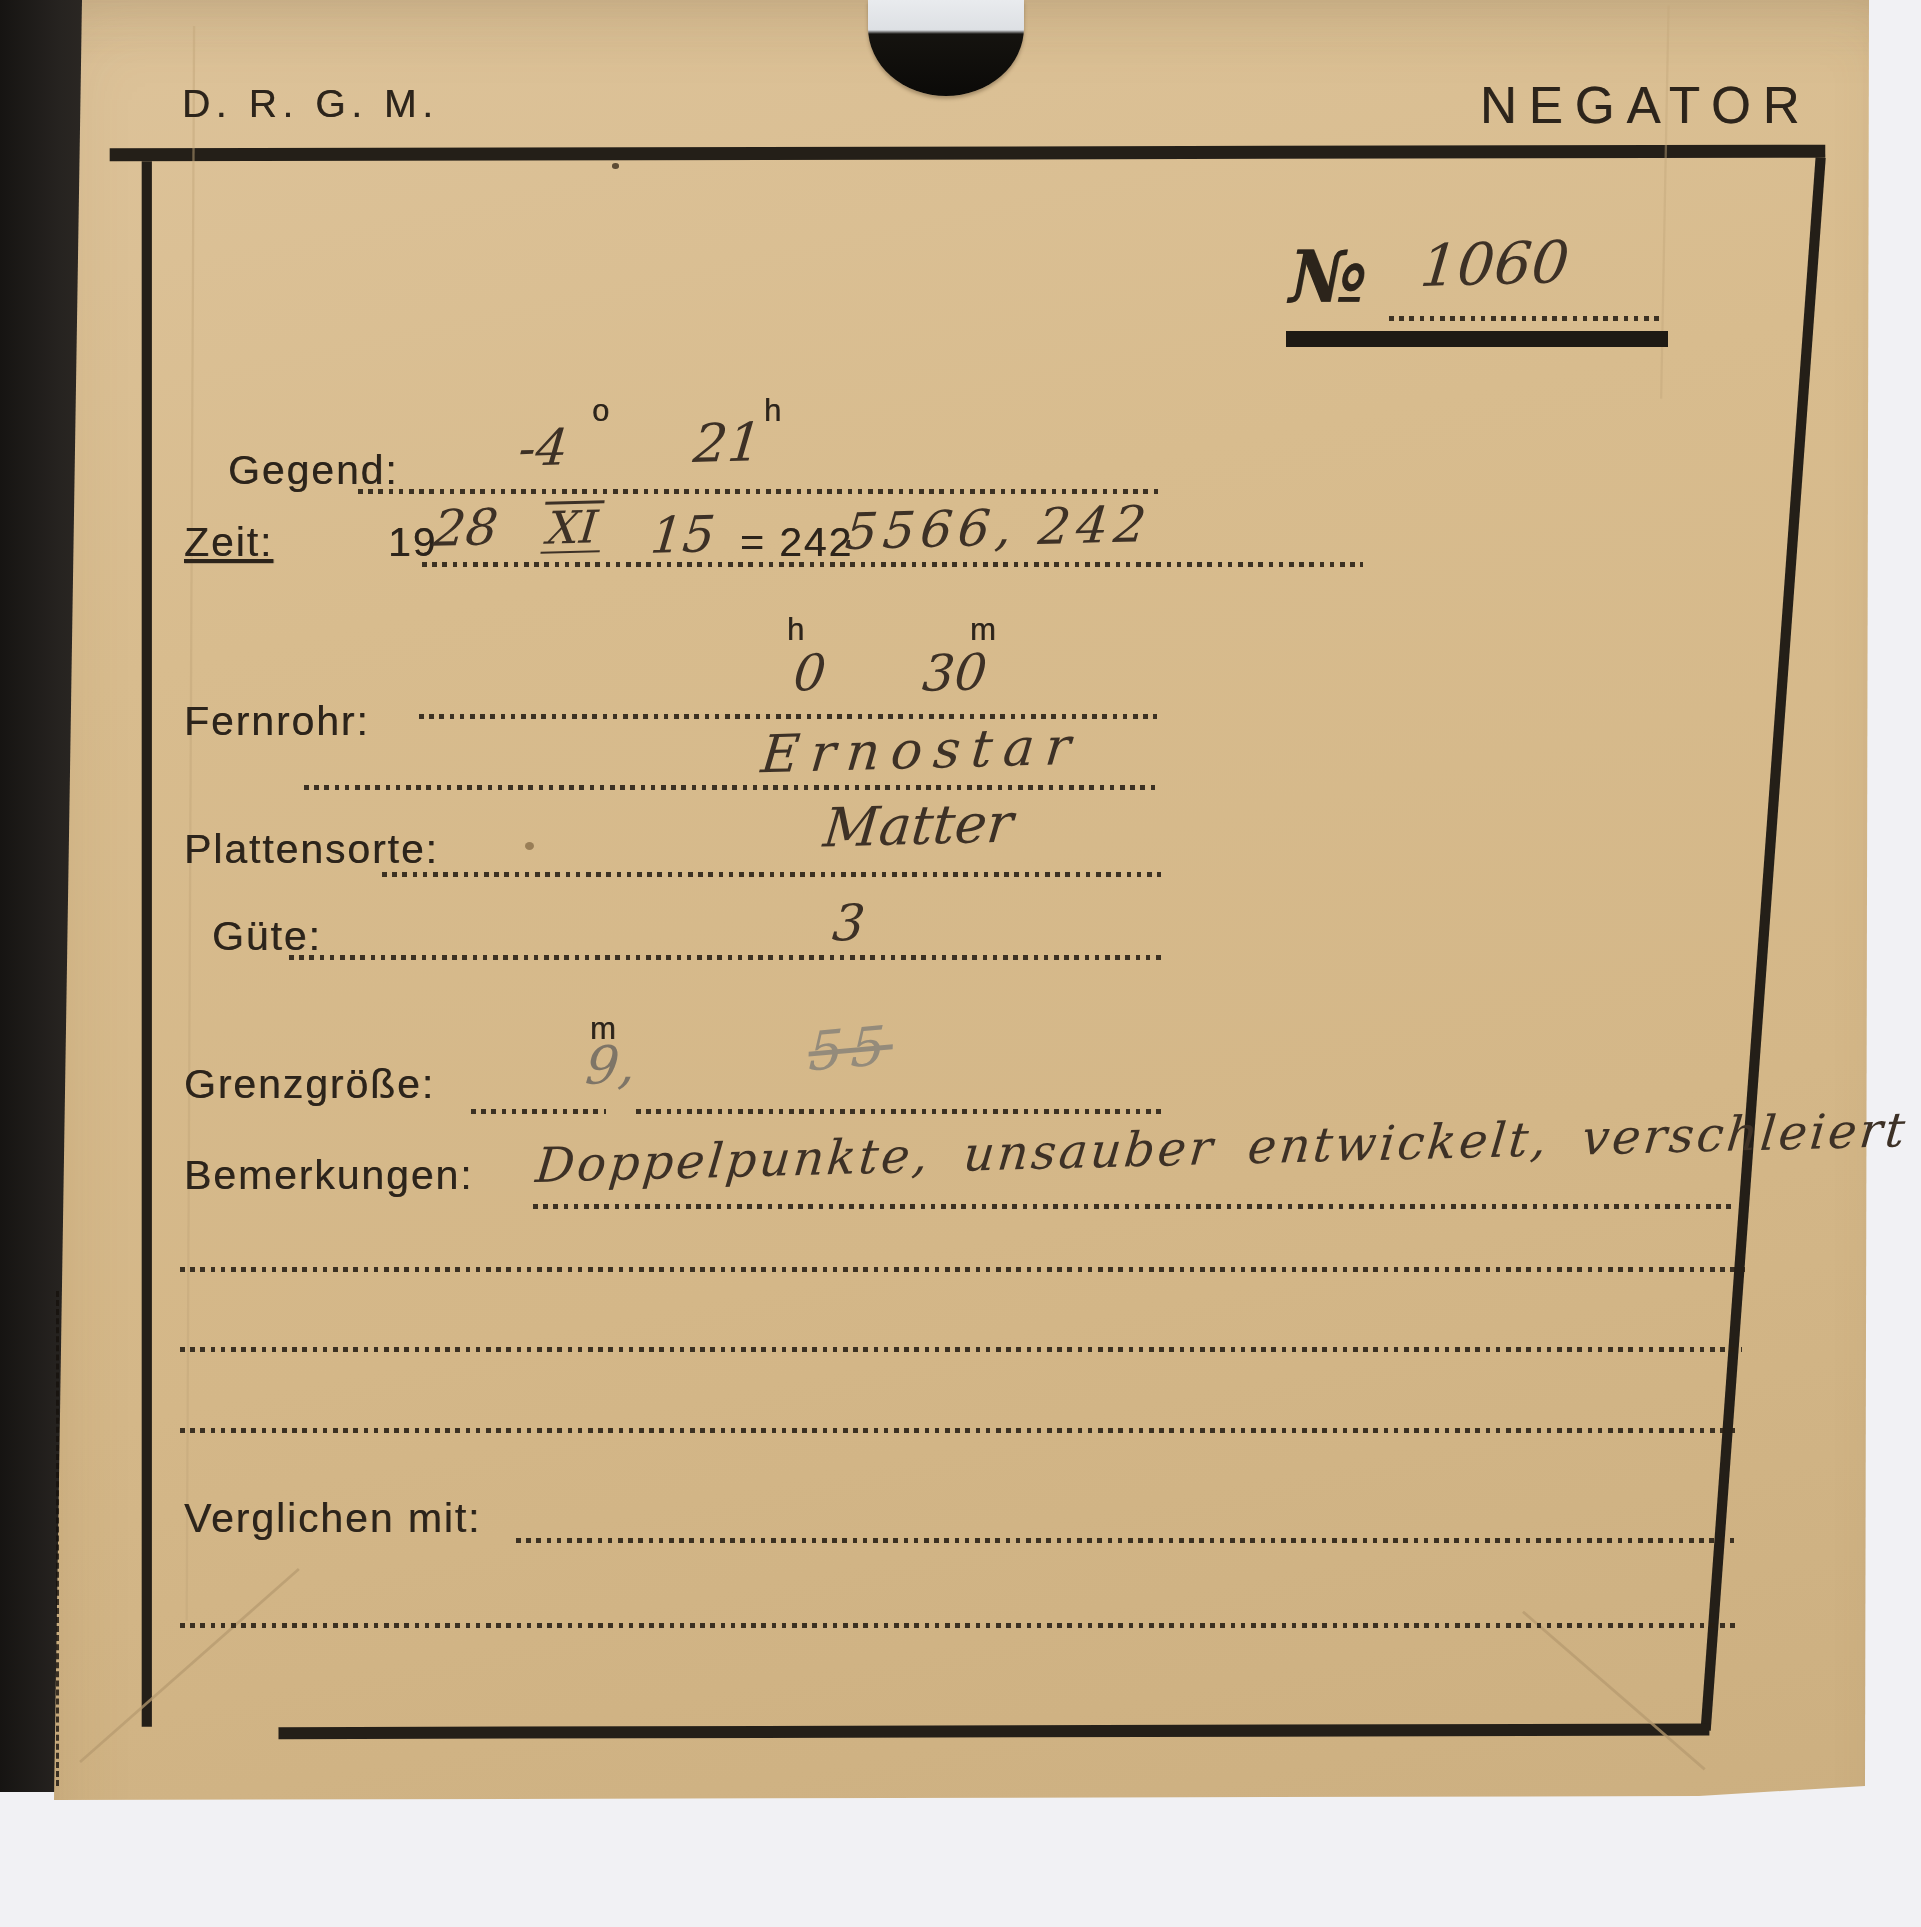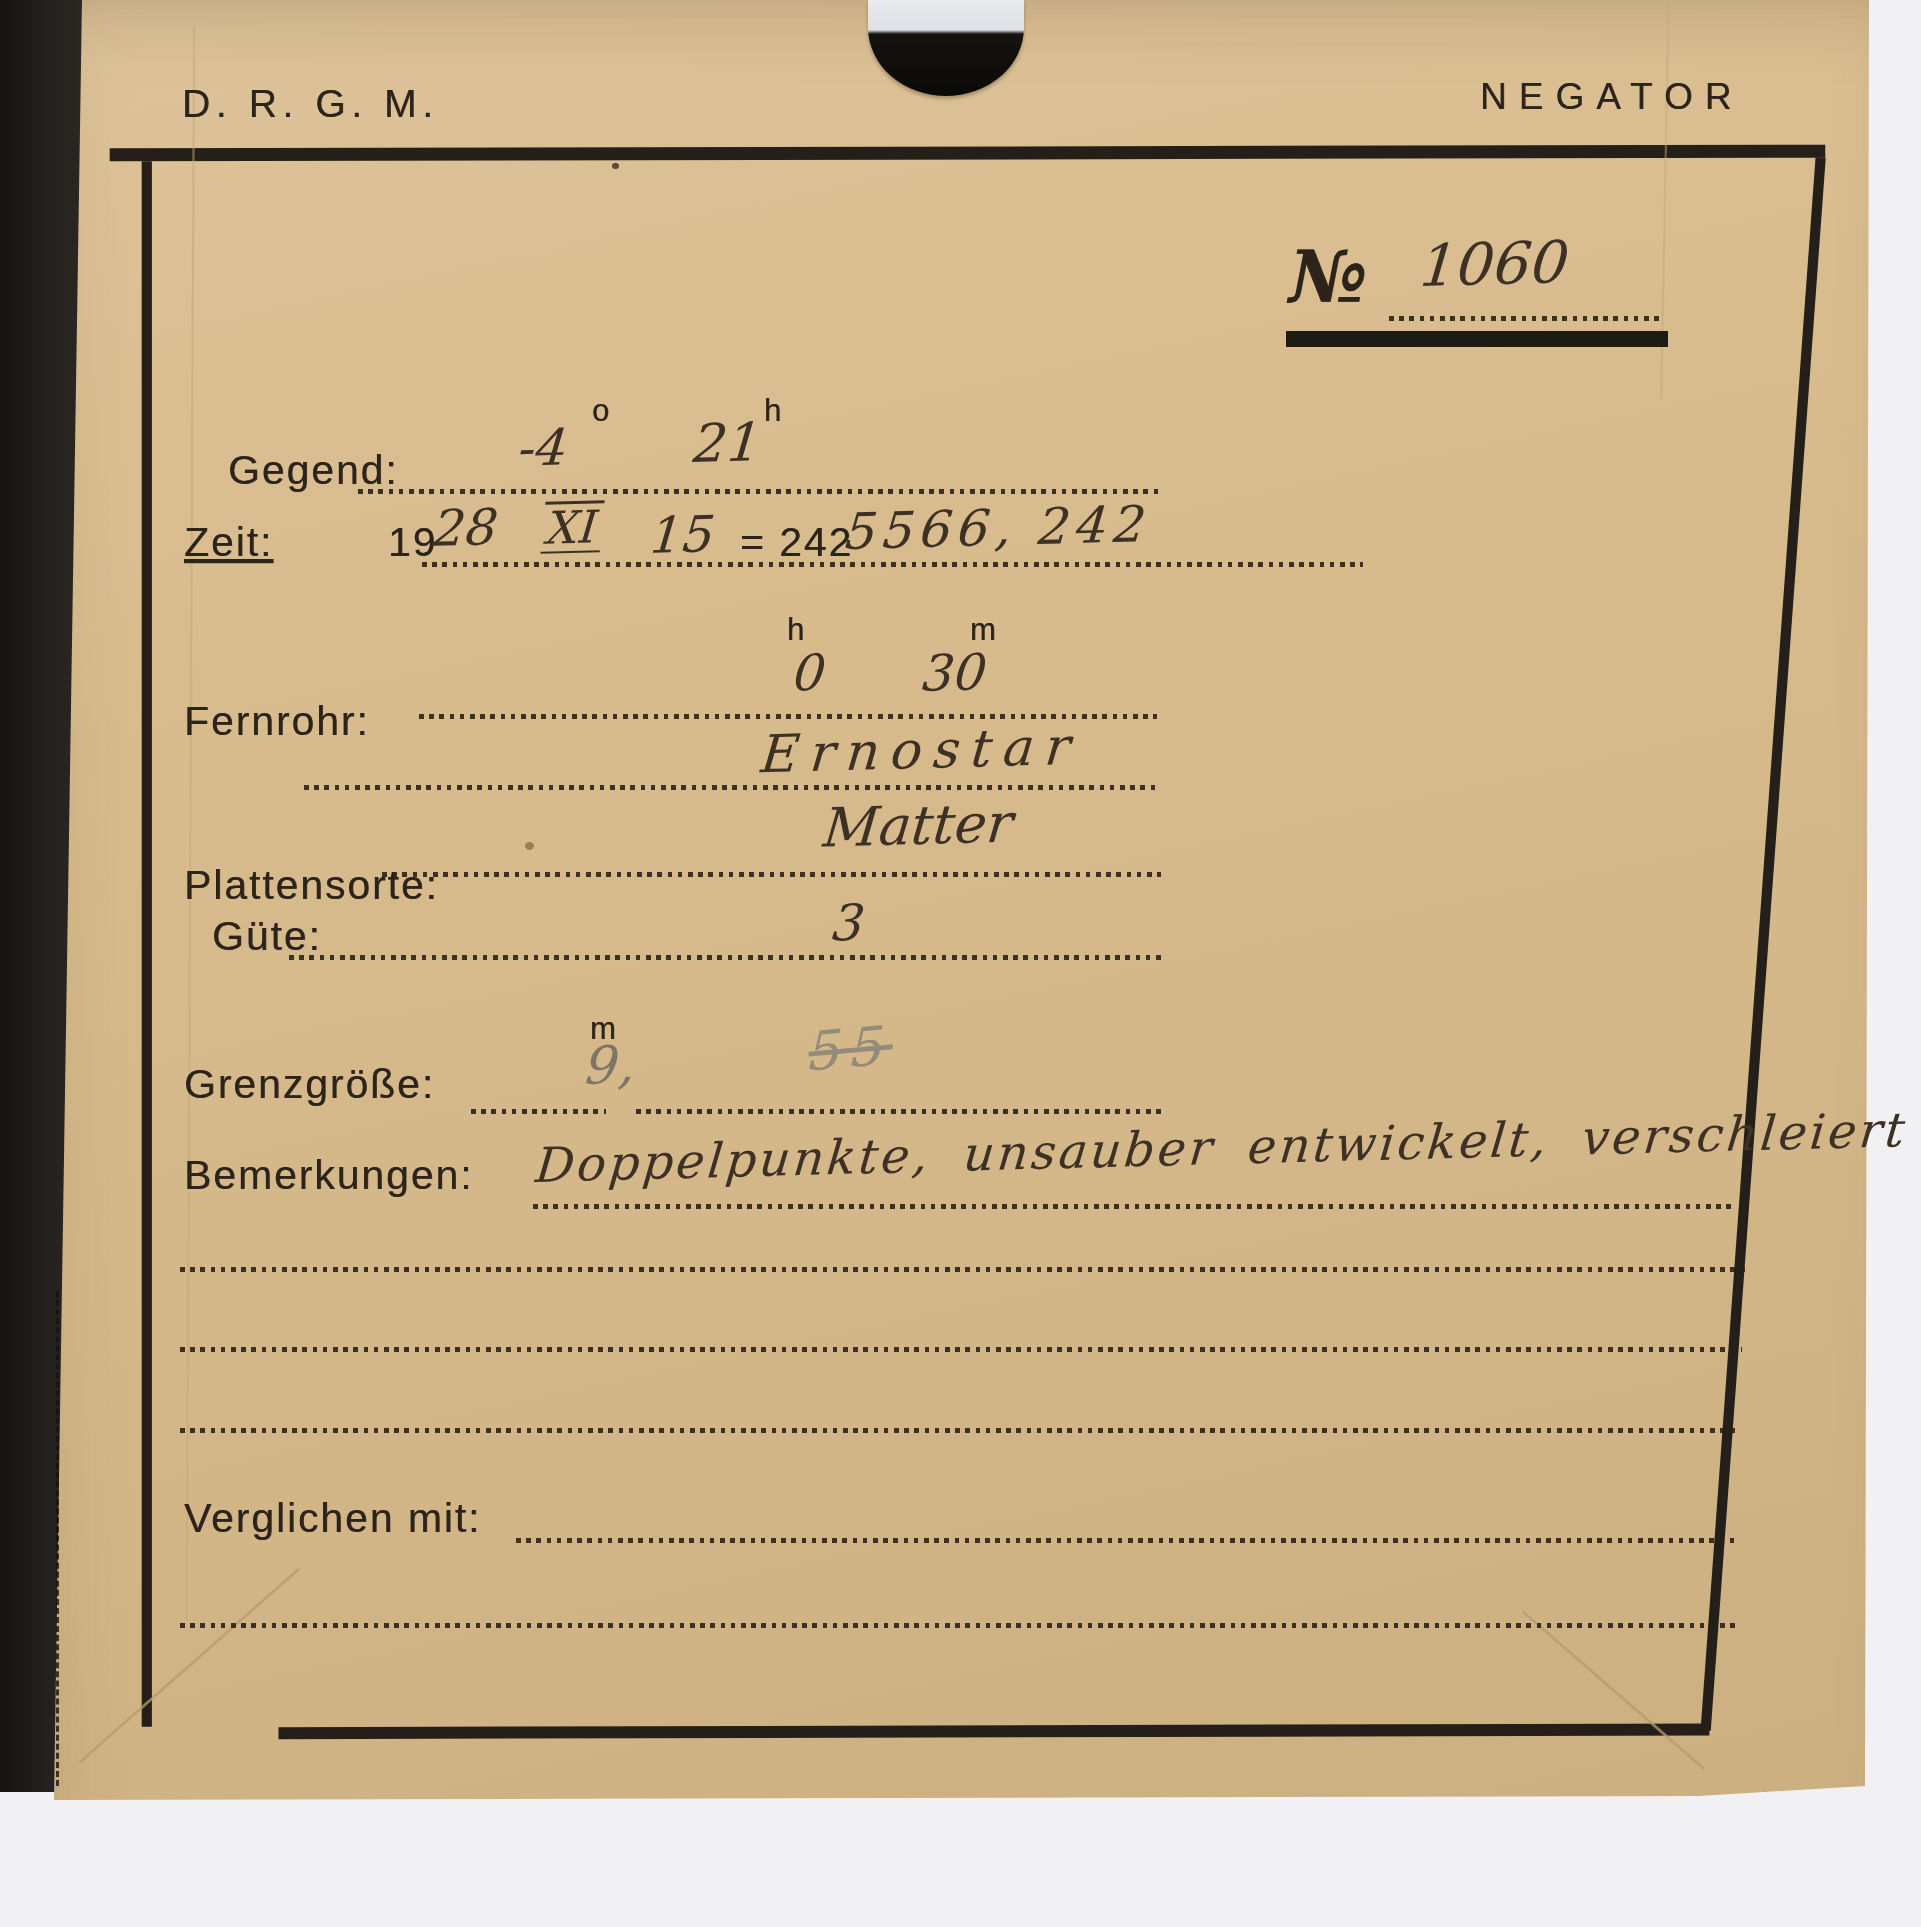--- a/index.html
+++ b/index.html
@@ -18,21 +18,21 @@
   .notch{position:absolute;left:868px;top:0;width:156px;height:96px;
     background:linear-gradient(180deg,#e9ebee 0px,#dde0e4 30px,#15130f 34px,#0b0a08 100%);
     border-radius:0 0 80px 80px / 0 0 70px 70px;
     box-shadow:0 2.8px 3.7px rgba(70,50,25,.35);}
   svg.overlay{position:absolute;left:0;top:0;}
   
   .printed{position:absolute;color:#2c241b;letter-spacing:1.9px;
            text-shadow:0.4px 0.3px 0 rgba(44,36,27,.7);white-space:nowrap;}
   .label{font-size:41px;}
   .sup{font-size:31px;letter-spacing:0;}
-  .brand{font-size:37px;letter-spacing:12px;}
+  .brand{font-size:51px;letter-spacing:12px;}
   .drgm{font-size:39px;letter-spacing:5.6px;}
   .nosym{font-family:"DejaVu Serif",serif;font-style:italic;font-weight:bold;font-size:72px;
          letter-spacing:0;}
   
   .hand{position:absolute;font-family:"DejaVu Serif",serif;font-style:italic;color:#3d3126;
         font-size:50px;white-space:nowrap;transform:skewX(-7deg) rotate(-1.5deg);}
   .pencil{color:#7e7567;}
   .pencil-light{color:#948b7b;text-decoration:line-through;
                 text-decoration-thickness:4.6px;transform:skewX(-7deg) rotate(-5deg);}
   .roman{display:inline-block;border-top:3.7px solid #3d3126;border-bottom:2.8px solid #3d3126;
@@ -93,21 +93,21 @@
   <div class="printed sup" style="left:787px;top:612px;">h</div>
   <div class="printed sup" style="left:970px;top:612px;">m</div>
   <div class="hand" style="left:794px;top:644px;">0</div>
   <div class="hand" style="left:923px;top:644px;">30</div>
   <div class="dots" style="left:419px;top:714px;width:738px;"></div>
 
   <div class="printed label" style="left:184px;top:698px;">Fernrohr:</div>
   <div class="hand" style="left:762px;top:720px;font-size:52px;letter-spacing:11px;">Ernostar</div>
   <div class="dots" style="left:304px;top:785px;width:855px;"></div>
 
-  <div class="printed label" style="left:184px;top:826px;margin-top:36px;">Plattensorte:</div>
+  <div class="printed label" style="left:184px;top:826px;">Plattensorte:</div>
   <div class="hand" style="left:824px;top:794px;font-size:54px;">Matter</div>
   <div class="dots" style="left:382px;top:872px;width:779px;"></div>
 
   <div class="printed label" style="left:184px;top:913px;margin-left:28px;">Güte:</div>
   <div class="hand" style="left:833px;top:894px;">3</div>
   <div class="dots" style="left:289px;top:955px;width:872px;"></div>
 
   <div class="printed sup" style="left:590px;top:1011px;">m</div>
   <div class="printed label" style="left:184px;top:1061px;">Grenzgröße:</div>
   <div class="hand pencil" style="left:586px;top:1035px;font-size:52px;">9,</div>

